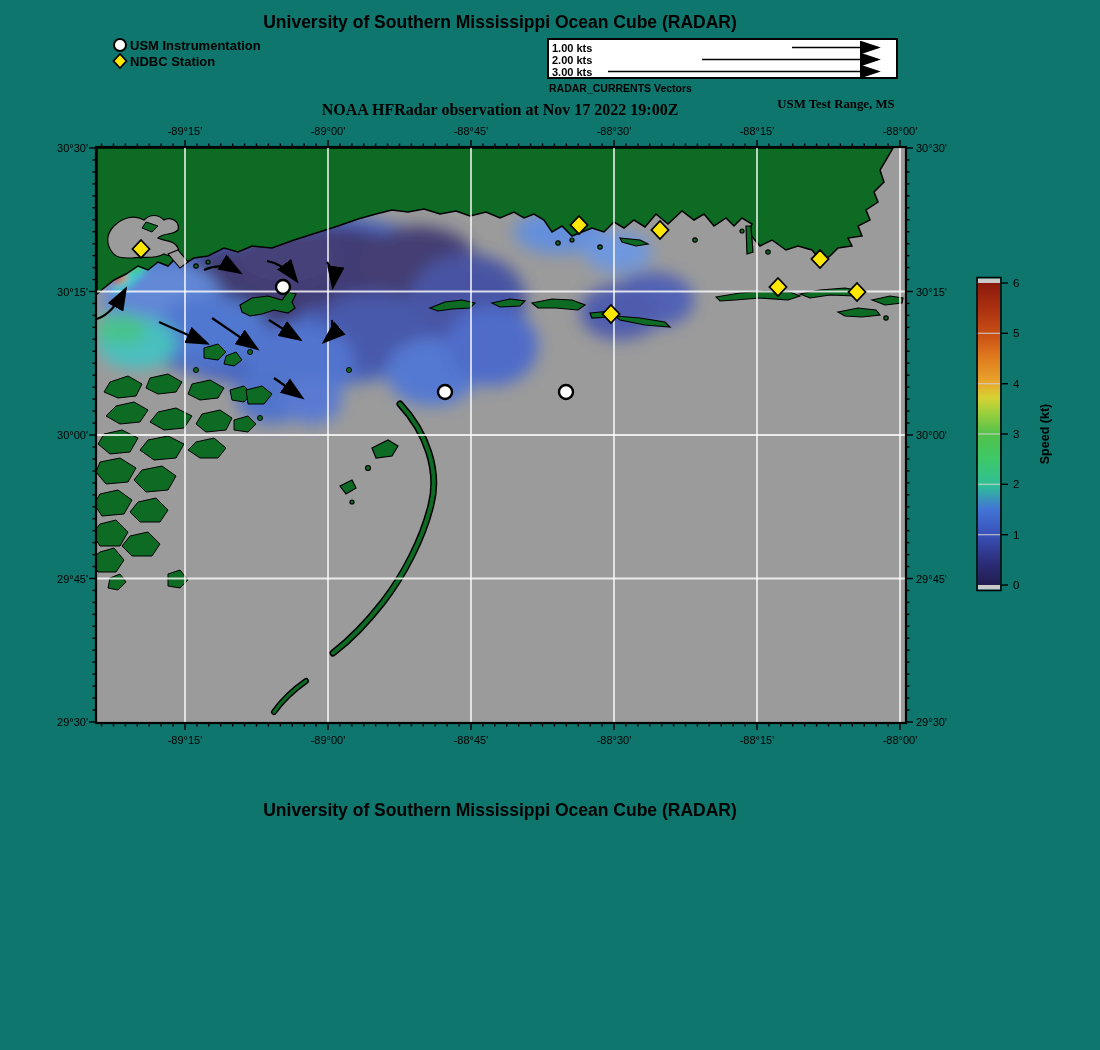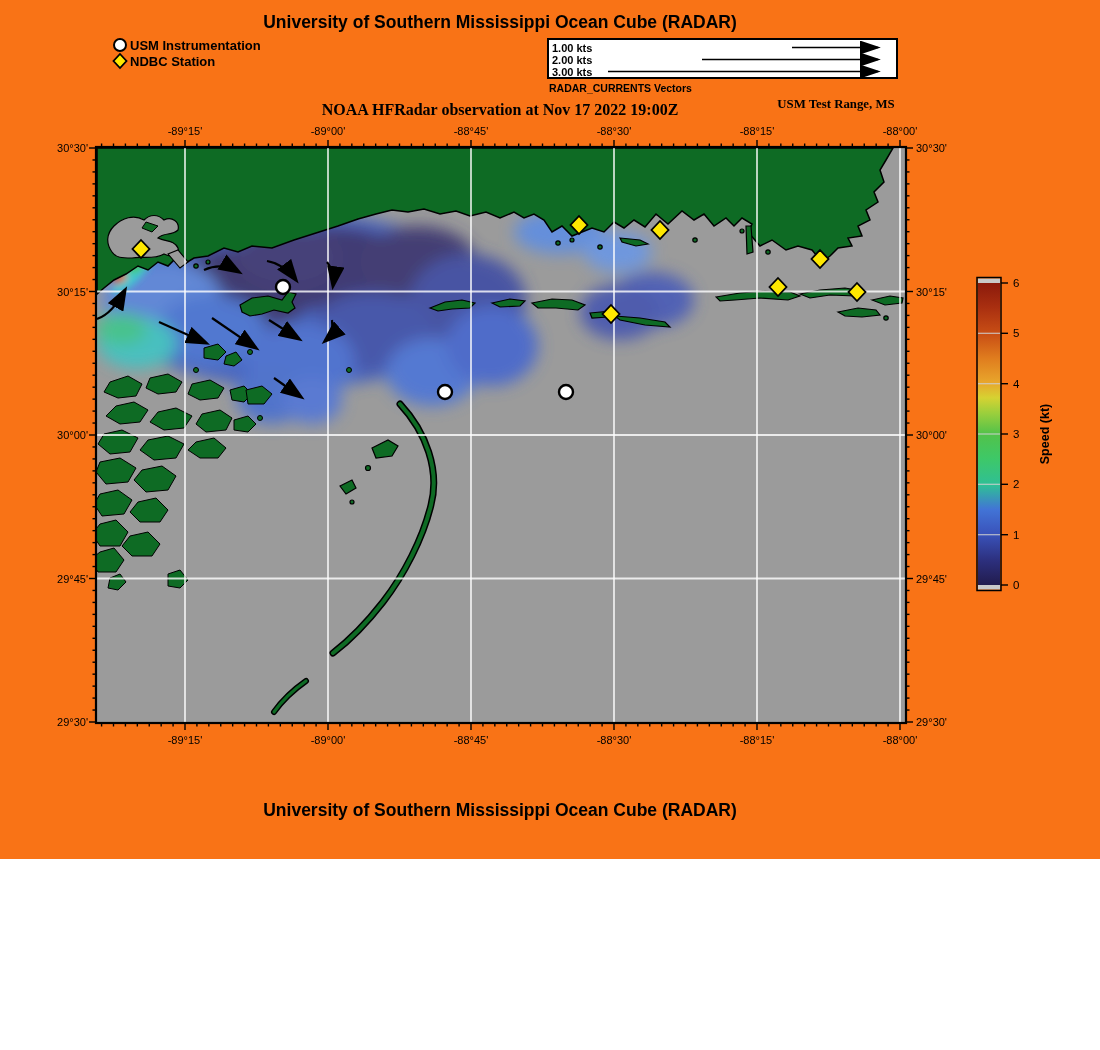--- a/index.html
+++ b/index.html
@@ -1,16 +1,16 @@
 <!DOCTYPE html>
 <html><head>
 <meta charset="utf-8">
 <style>
   html,body{margin:0;padding:0;background:#ffffff;}
-  #page{position:relative;width:1100px;height:859px;background:#f97316;overflow:hidden;}
+  #page{position:relative;width:1100px;height:1050px;background:#0f766e;overflow:hidden;}
   .t-sans-bold{font-family:"Liberation Sans",sans-serif;font-weight:bold;fill:#000;}
   .t-serif-bold{font-family:"Liberation Serif",serif;font-weight:bold;fill:#000;}
   .tick-label{font-family:"Liberation Sans",sans-serif;font-size:11px;fill:#000;}
   .cb-label{font-family:"Liberation Sans",sans-serif;font-size:11.5px;fill:#000;}
   .island{fill:#0e6b24;stroke:#000;stroke-width:1.2;}
   .marsh{fill:#0e6b24;stroke:#000;stroke-width:1;}
   .gridline{stroke:#ffffff;stroke-width:1.8;opacity:0.8;}
   svg text{user-select:none;}
 </style>
 </head>

